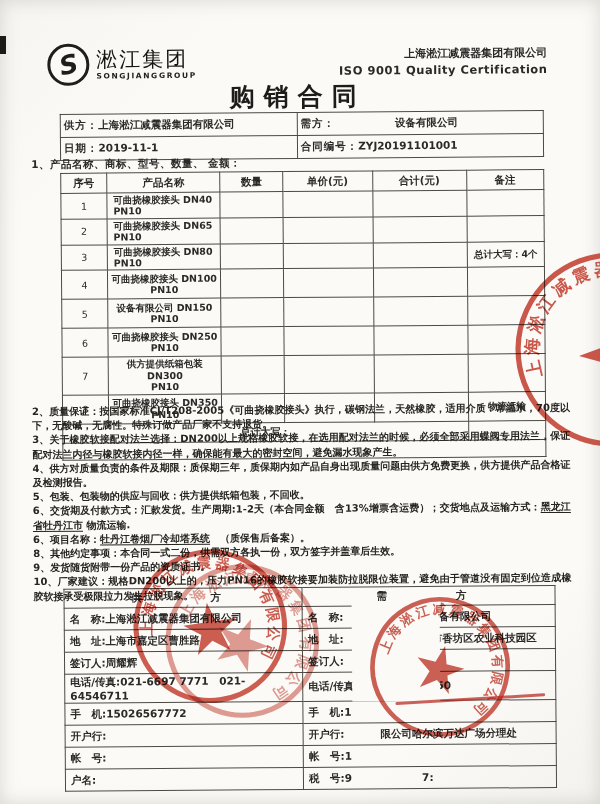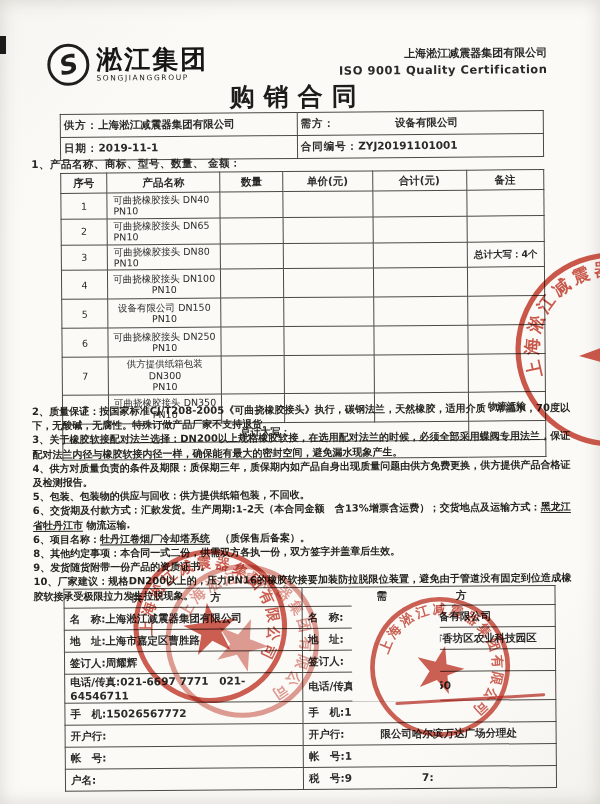--- a/index.html
+++ b/index.html
@@ -14,42 +14,42 @@
   .rot{position:absolute;left:0;top:0;width:600px;height:804px;transform:rotate(-0.45deg);transform-origin:50% 50%;}
   .edge-mark{position:absolute;left:0;top:36px;width:6px;height:18px;background:#1b1a18;}
   
   .logo{position:absolute;left:50px;top:42px;display:flex;align-items:center;gap:7px;}
   .logo-circle{
     width:42px;height:42px;border:3px solid #1f1e1c;border-radius:50%;
     display:flex;align-items:center;justify-content:center;box-sizing:border-box;background:#fbfaf7;
   }
   .logo-s{font-size:26px;font-weight:bold;font-style:italic;color:#1f1e1c;transform:rotate(-12deg);line-height:1;}
   .logo-texts{display:flex;flex-direction:column;line-height:1;}
-  .logo-cn{font-size:26px;font-weight:bold;letter-spacing:2px;color:#171614;}
-  .logo-en{font-size:7.5px;font-weight:normal;letter-spacing:1.6px;color:#23221f;margin-top:2px;}
+  .logo-cn{font-size:21px;font-weight:normal;letter-spacing:2px;color:#171614;}
+  .logo-en{font-size:7.5px;font-weight:bold;letter-spacing:1.6px;color:#23221f;margin-top:2px;}
   .corp{position:absolute;right:50px;top:46px;text-align:right;line-height:1.55;}
   .corp-cn{font-size:11px;font-weight:bold;}
   .corp-en{font-size:11.5px;font-weight:bold;letter-spacing:.5px;}
   .title{position:absolute;left:0;top:80px;width:100%;text-align:center;
     font-size:25px;font-weight:bold;letter-spacing:9px;color:#1d1c1a;}
   
   table{border-collapse:collapse;}
   td,th{border:1px solid #4c4a45;padding:1px 3px;vertical-align:middle;}
   
   .info{position:absolute;left:62px;top:112px;width:484px;table-layout:fixed;}
   .info td{height:20px;font-size:10.5px;font-weight:bold;}
   .info .lbl{letter-spacing:1px;}
   .gap60{display:inline-block;width:60px;}
   
   .sec1{position:absolute;left:33px;top:156px;font-size:10.5px;font-weight:bold;letter-spacing:.5px;}
   
   .ptable{position:absolute;left:62px;top:171px;width:484px;table-layout:fixed;}
   .ptable th{height:17px;font-size:10.5px;font-weight:bold;}
   .ptable td{font-size:9.5px;text-align:center;line-height:1.2;}
-  .ptable td.name{white-space:pre-line;font-weight:normal;}
+  .ptable td.name{white-space:pre-line;font-weight:bold;}
   .ptable tr.r1 td{height:16px;}
   .ptable tr.r2 td{height:26px;}
   .ptable tr.r1 td.name{text-align:left;padding-left:6px;}
   .ptable .total td{height:16px;font-size:10px;font-weight:bold;}
   .ptable .emptyrow td{height:14px;}
   .ptable td.remark{font-weight:bold;font-size:9.5px;}
   
   .terms{position:absolute;left:32px;top:403px;width:538px;}
   .terms p{margin:0;font-size:10px;font-weight:bold;line-height:14.2px;color:#26251f;text-align:justify;}
   .uline{text-decoration:underline;text-underline-offset:2px;}

